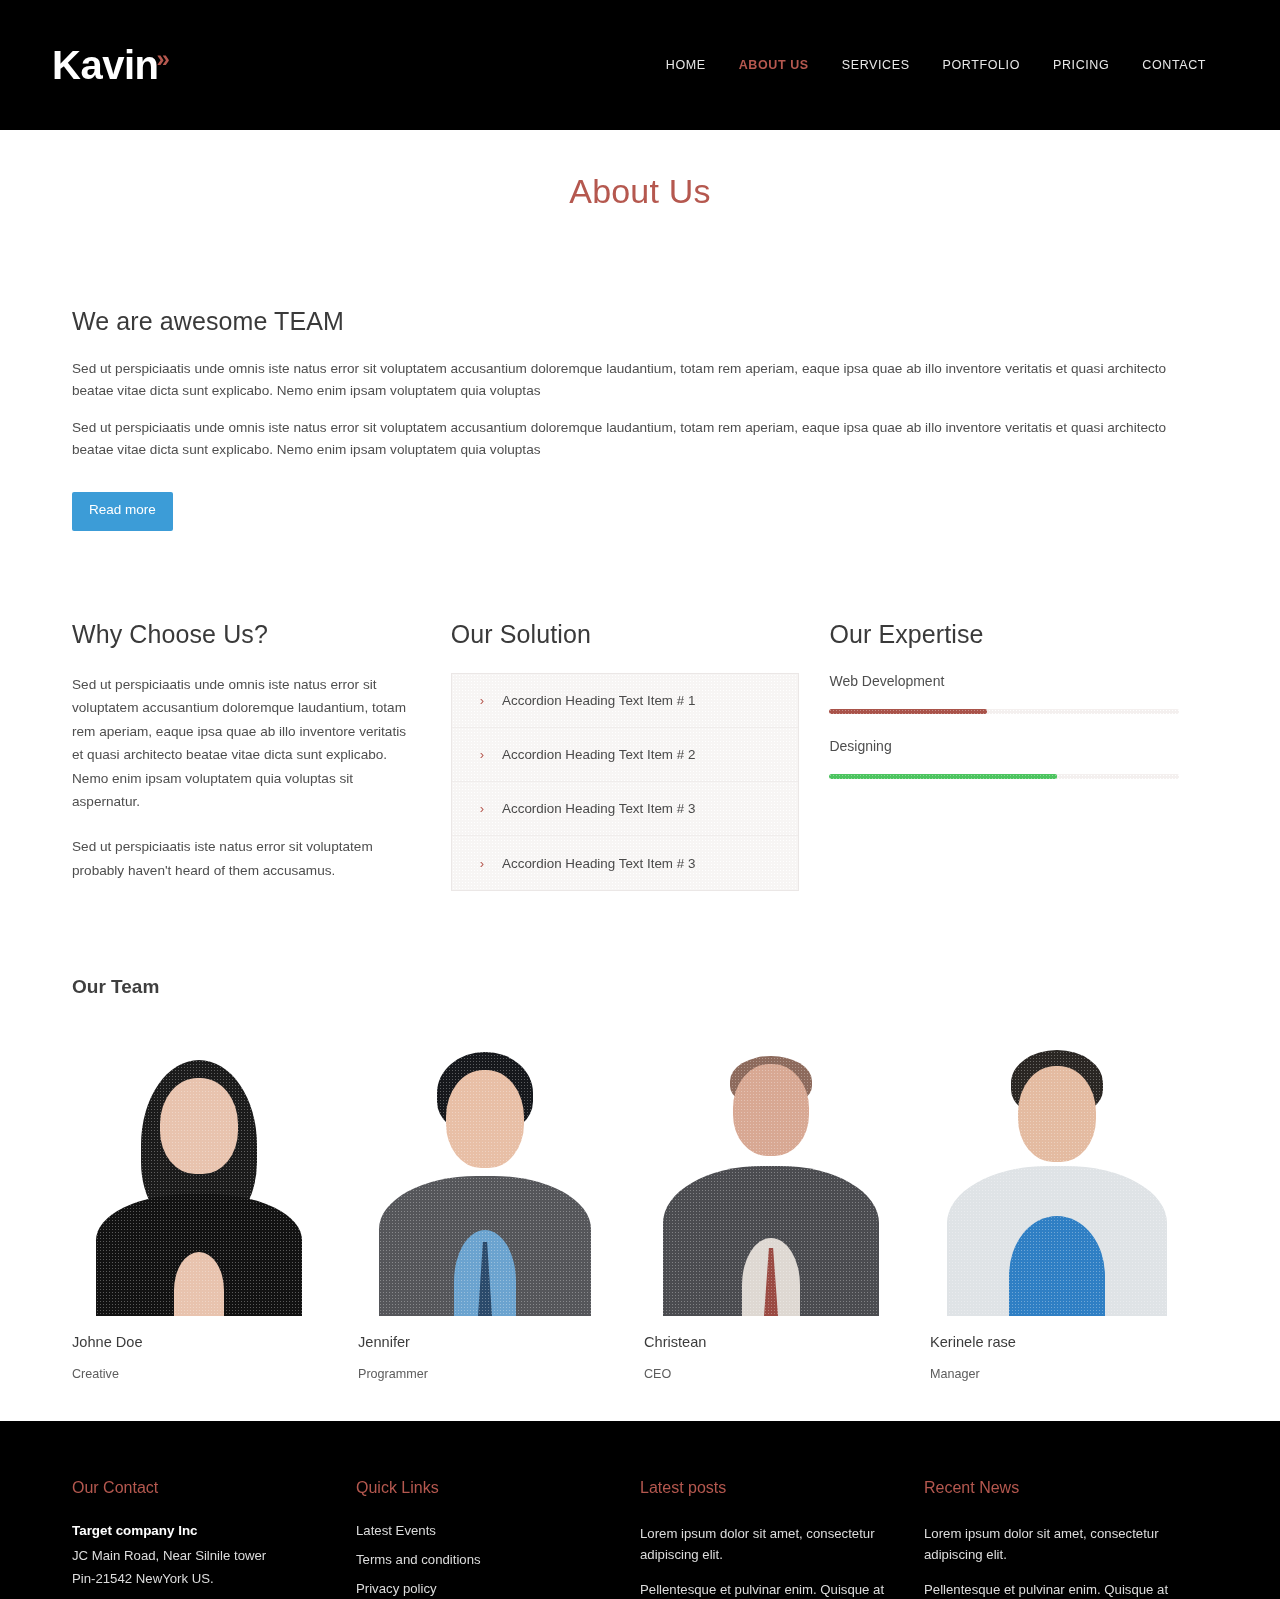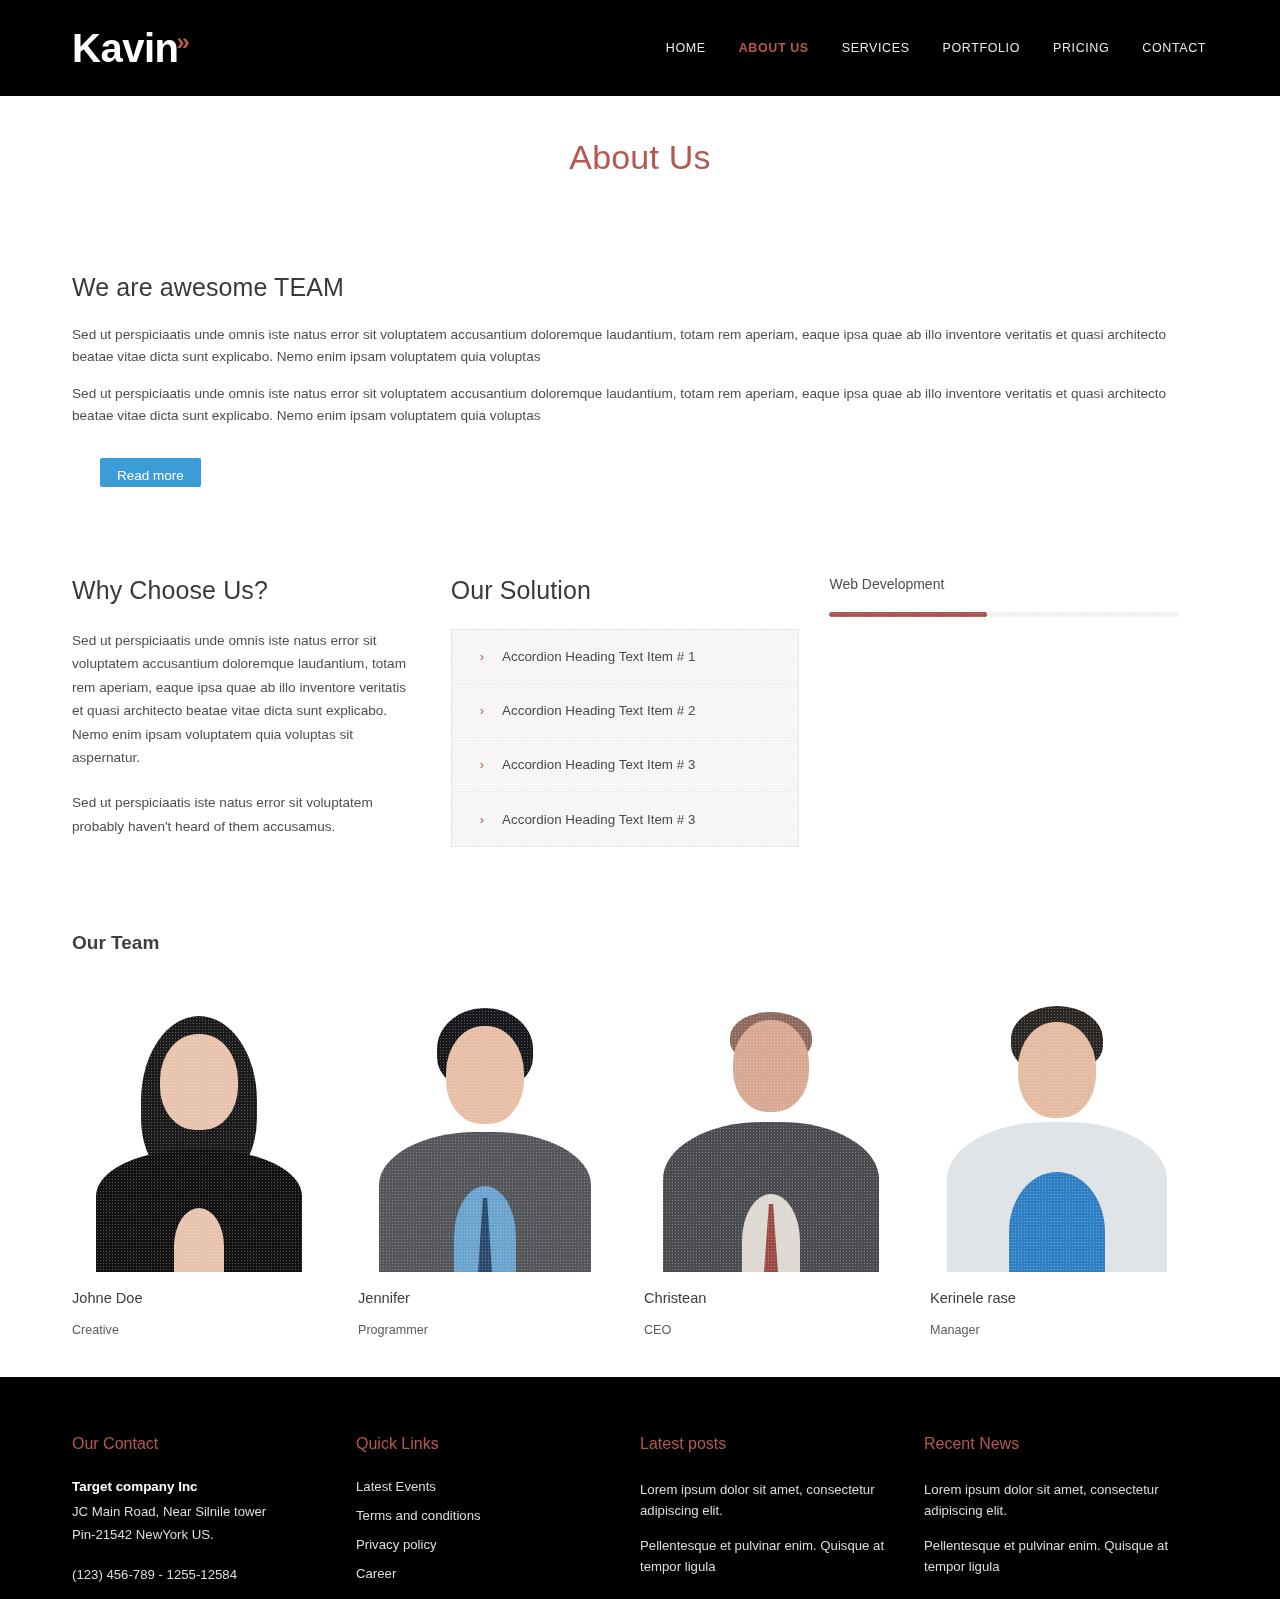--- a/index.html
+++ b/index.html
@@ -7,25 +7,25 @@
     width: 1280px;
     background: #ffffff;
     font-family: "Liberation Sans", sans-serif;
     -webkit-font-smoothing: antialiased;
   }
   body { position: relative; width: 1280px; min-height: 1599px; overflow-x: hidden; }
 
   
   .site-header {
     background: #000000;
-    height: 96px;
+    height: 130px;
     display: flex;
     align-items: center;
     justify-content: space-between;
-    padding: 0 74px 0 72px;
+    padding: 0 74px 0 52px;
   }
   .logo { display: flex; align-items: flex-start; line-height: 1; user-select: none; }
   .logo-text {
     color: #ffffff;
     font-size: 40px;
     font-weight: bold;
     letter-spacing: -0.5px;
     font-family: "Liberation Sans", sans-serif;
   }
   .logo-chev {
@@ -71,27 +71,26 @@
     font-size: 13.6px;
     line-height: 1.62;
     color: #4e4e4e;
     margin-bottom: 15px;
   }
   .btn-read-more {
     display: inline-block;
     background: #3c9cd7;
     color: #ffffff;
     font-size: 13.5px;
-    padding: 10px 17px 4px;
+    padding: 10px 17px 14px;
     border: none;
     border-radius: 2px;
     cursor: pointer;
     margin-top: 16px;
     font-family: "Liberation Sans", sans-serif;
-    margin-left: 28px;
   }
 
   
   .three-col {
     display: flex;
     padding-top: 89px;
     gap: 0;
   }
   .col-why { width: 380px; padding-right: 35px; }
   .col-solution { width: 380px; padding-right: 30px; }
@@ -305,28 +304,35 @@
         <span class="acc-label">Accordion Heading Text Item # 3</span>
       </div>
       <div class="acc-item">
         <span class="acc-chev">›</span>
         <span class="acc-label">Accordion Heading Text Item # 3</span>
       </div>
     </div>
   </div>
 
   <div class="col-expertise">
+    <h2 class="h2">Our Expertise</h2>
 
     <div class="skill">
       <span class="skill-label">Web Development</span>
       <div class="skill-track">
         <div class="skill-fill" style="width: 45%; background-color: rgb(169, 83, 74);"></div>
       </div>
     </div>
 
+    <div class="skill">
+      <span class="skill-label">Designing</span>
+      <div class="skill-track">
+        <div class="skill-fill" style="width: 65%; background-color: rgb(76, 196, 95);"></div>
+      </div>
+    </div>
 
 
   </div>
 </section>
 
 <section class="container team-section">
   <h3 class="team-title">Our Team</h3>
   <div class="team-grid">
 
     <div class="team-member">

